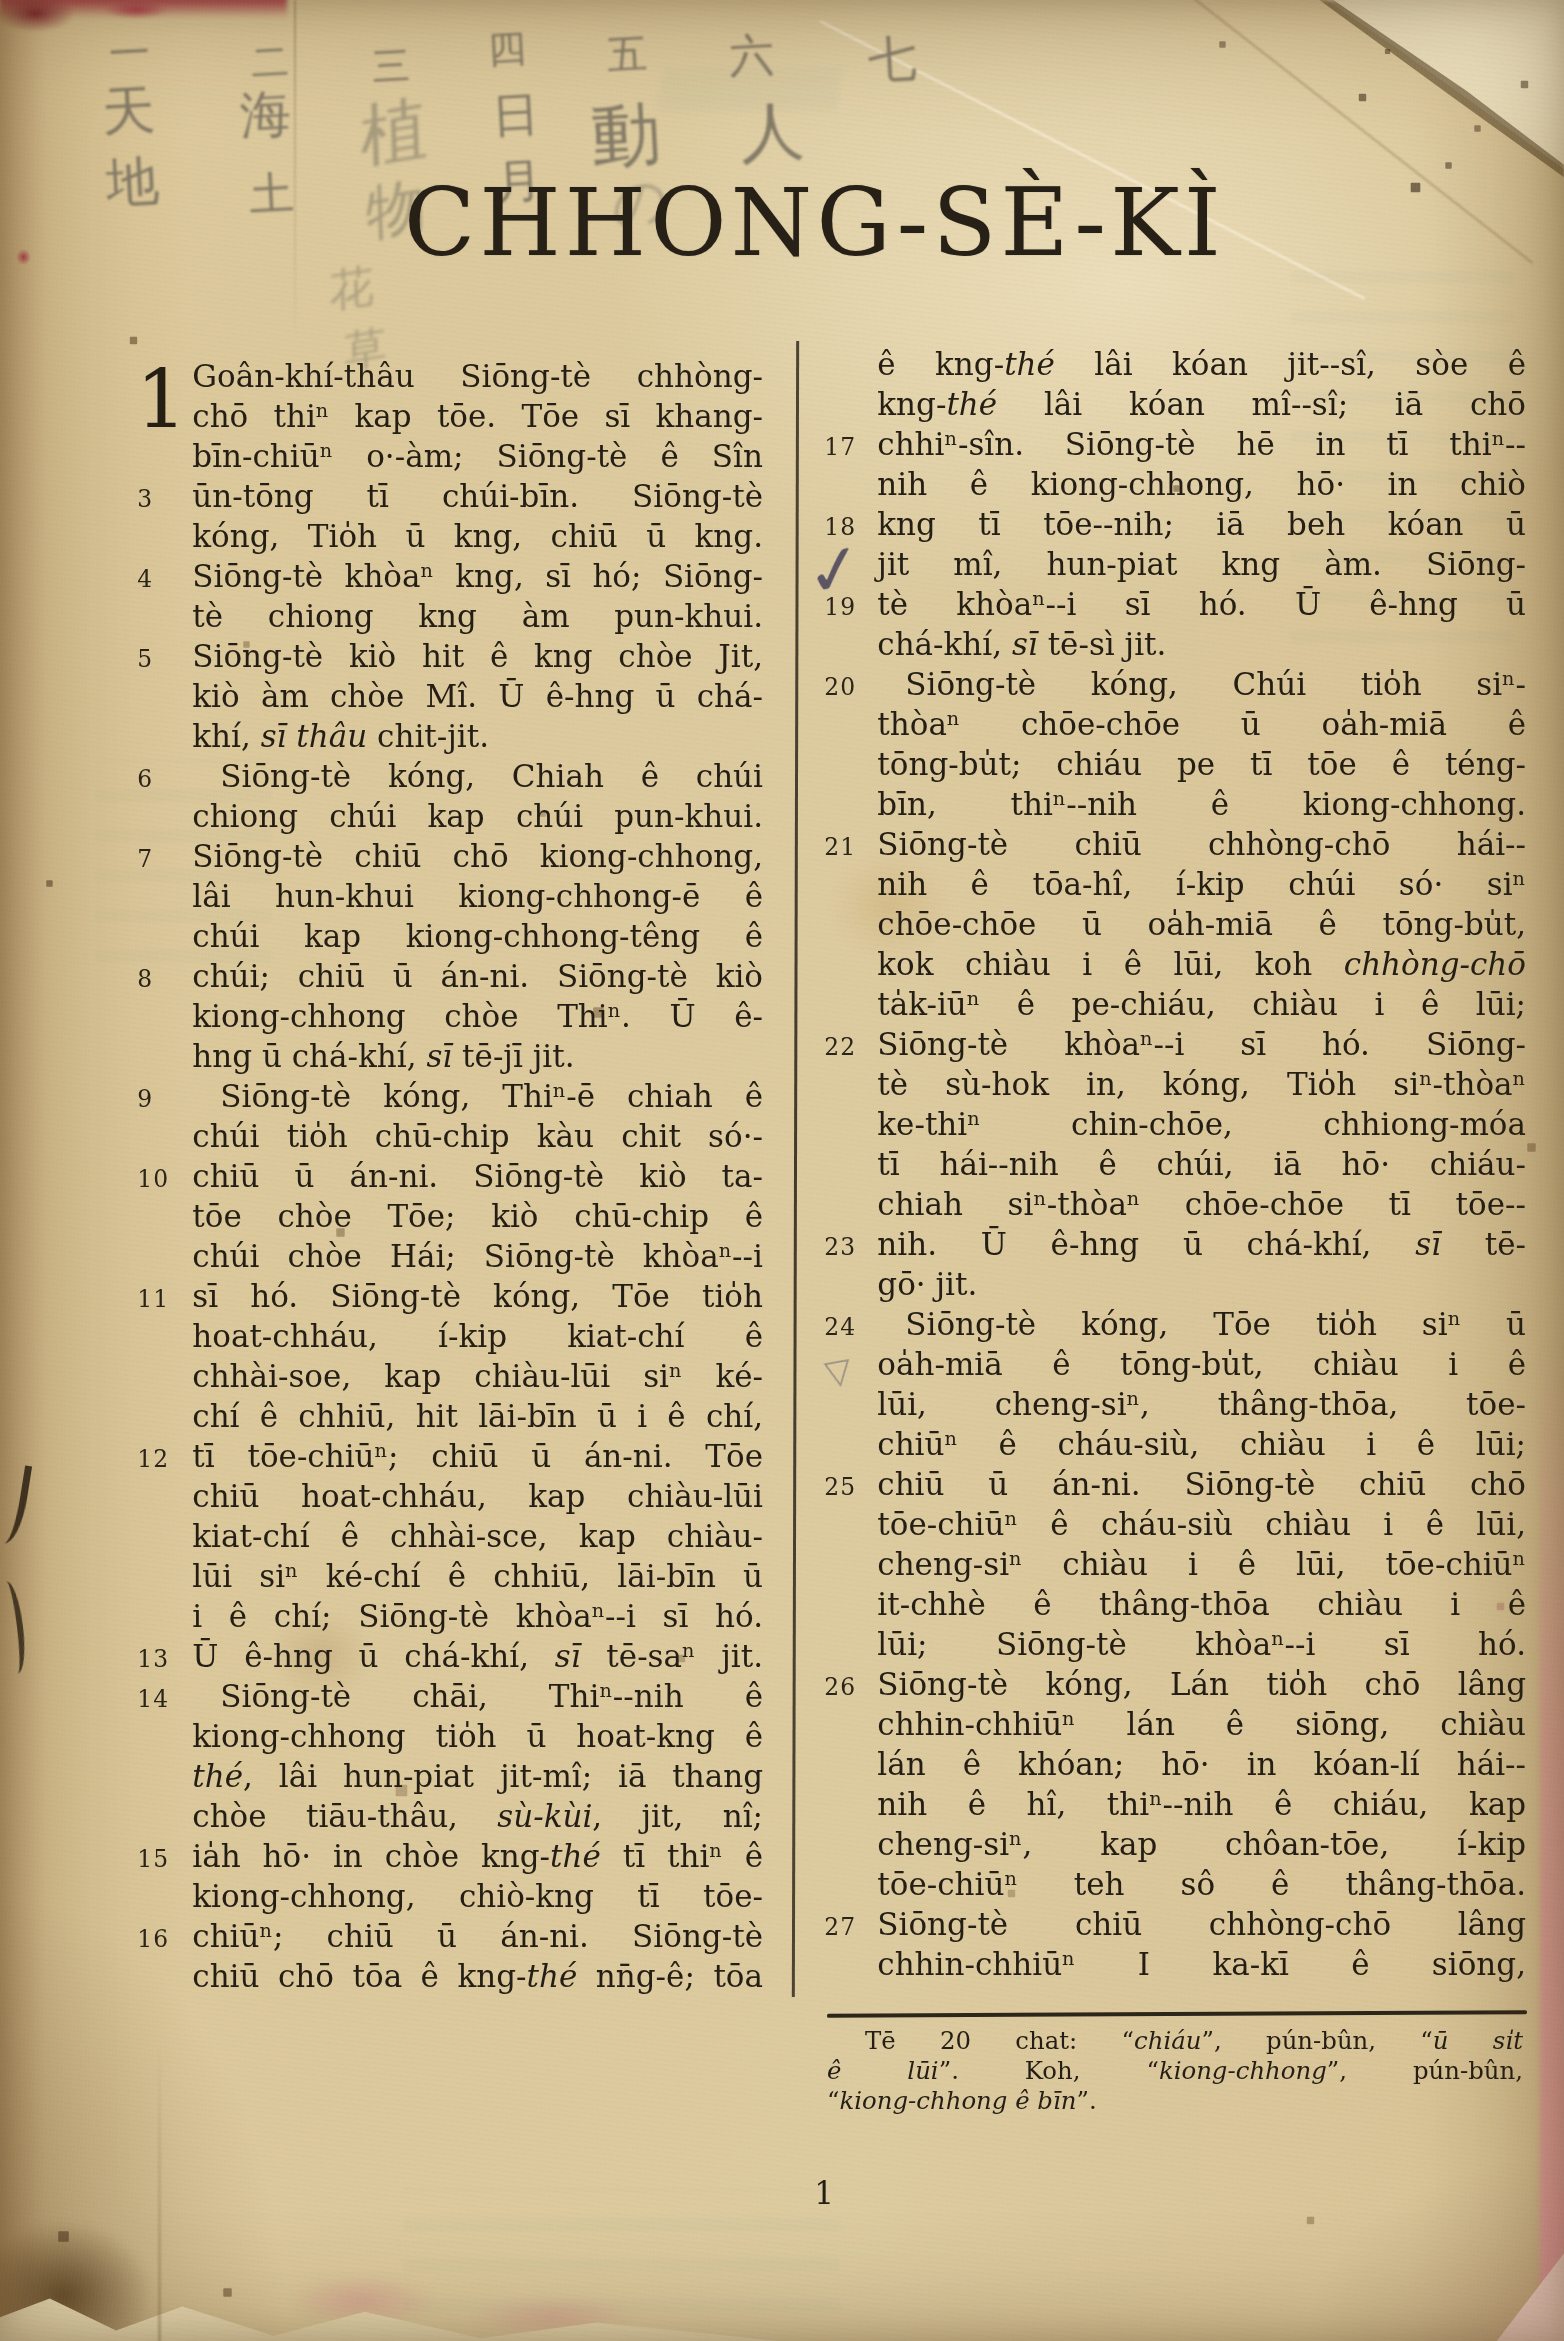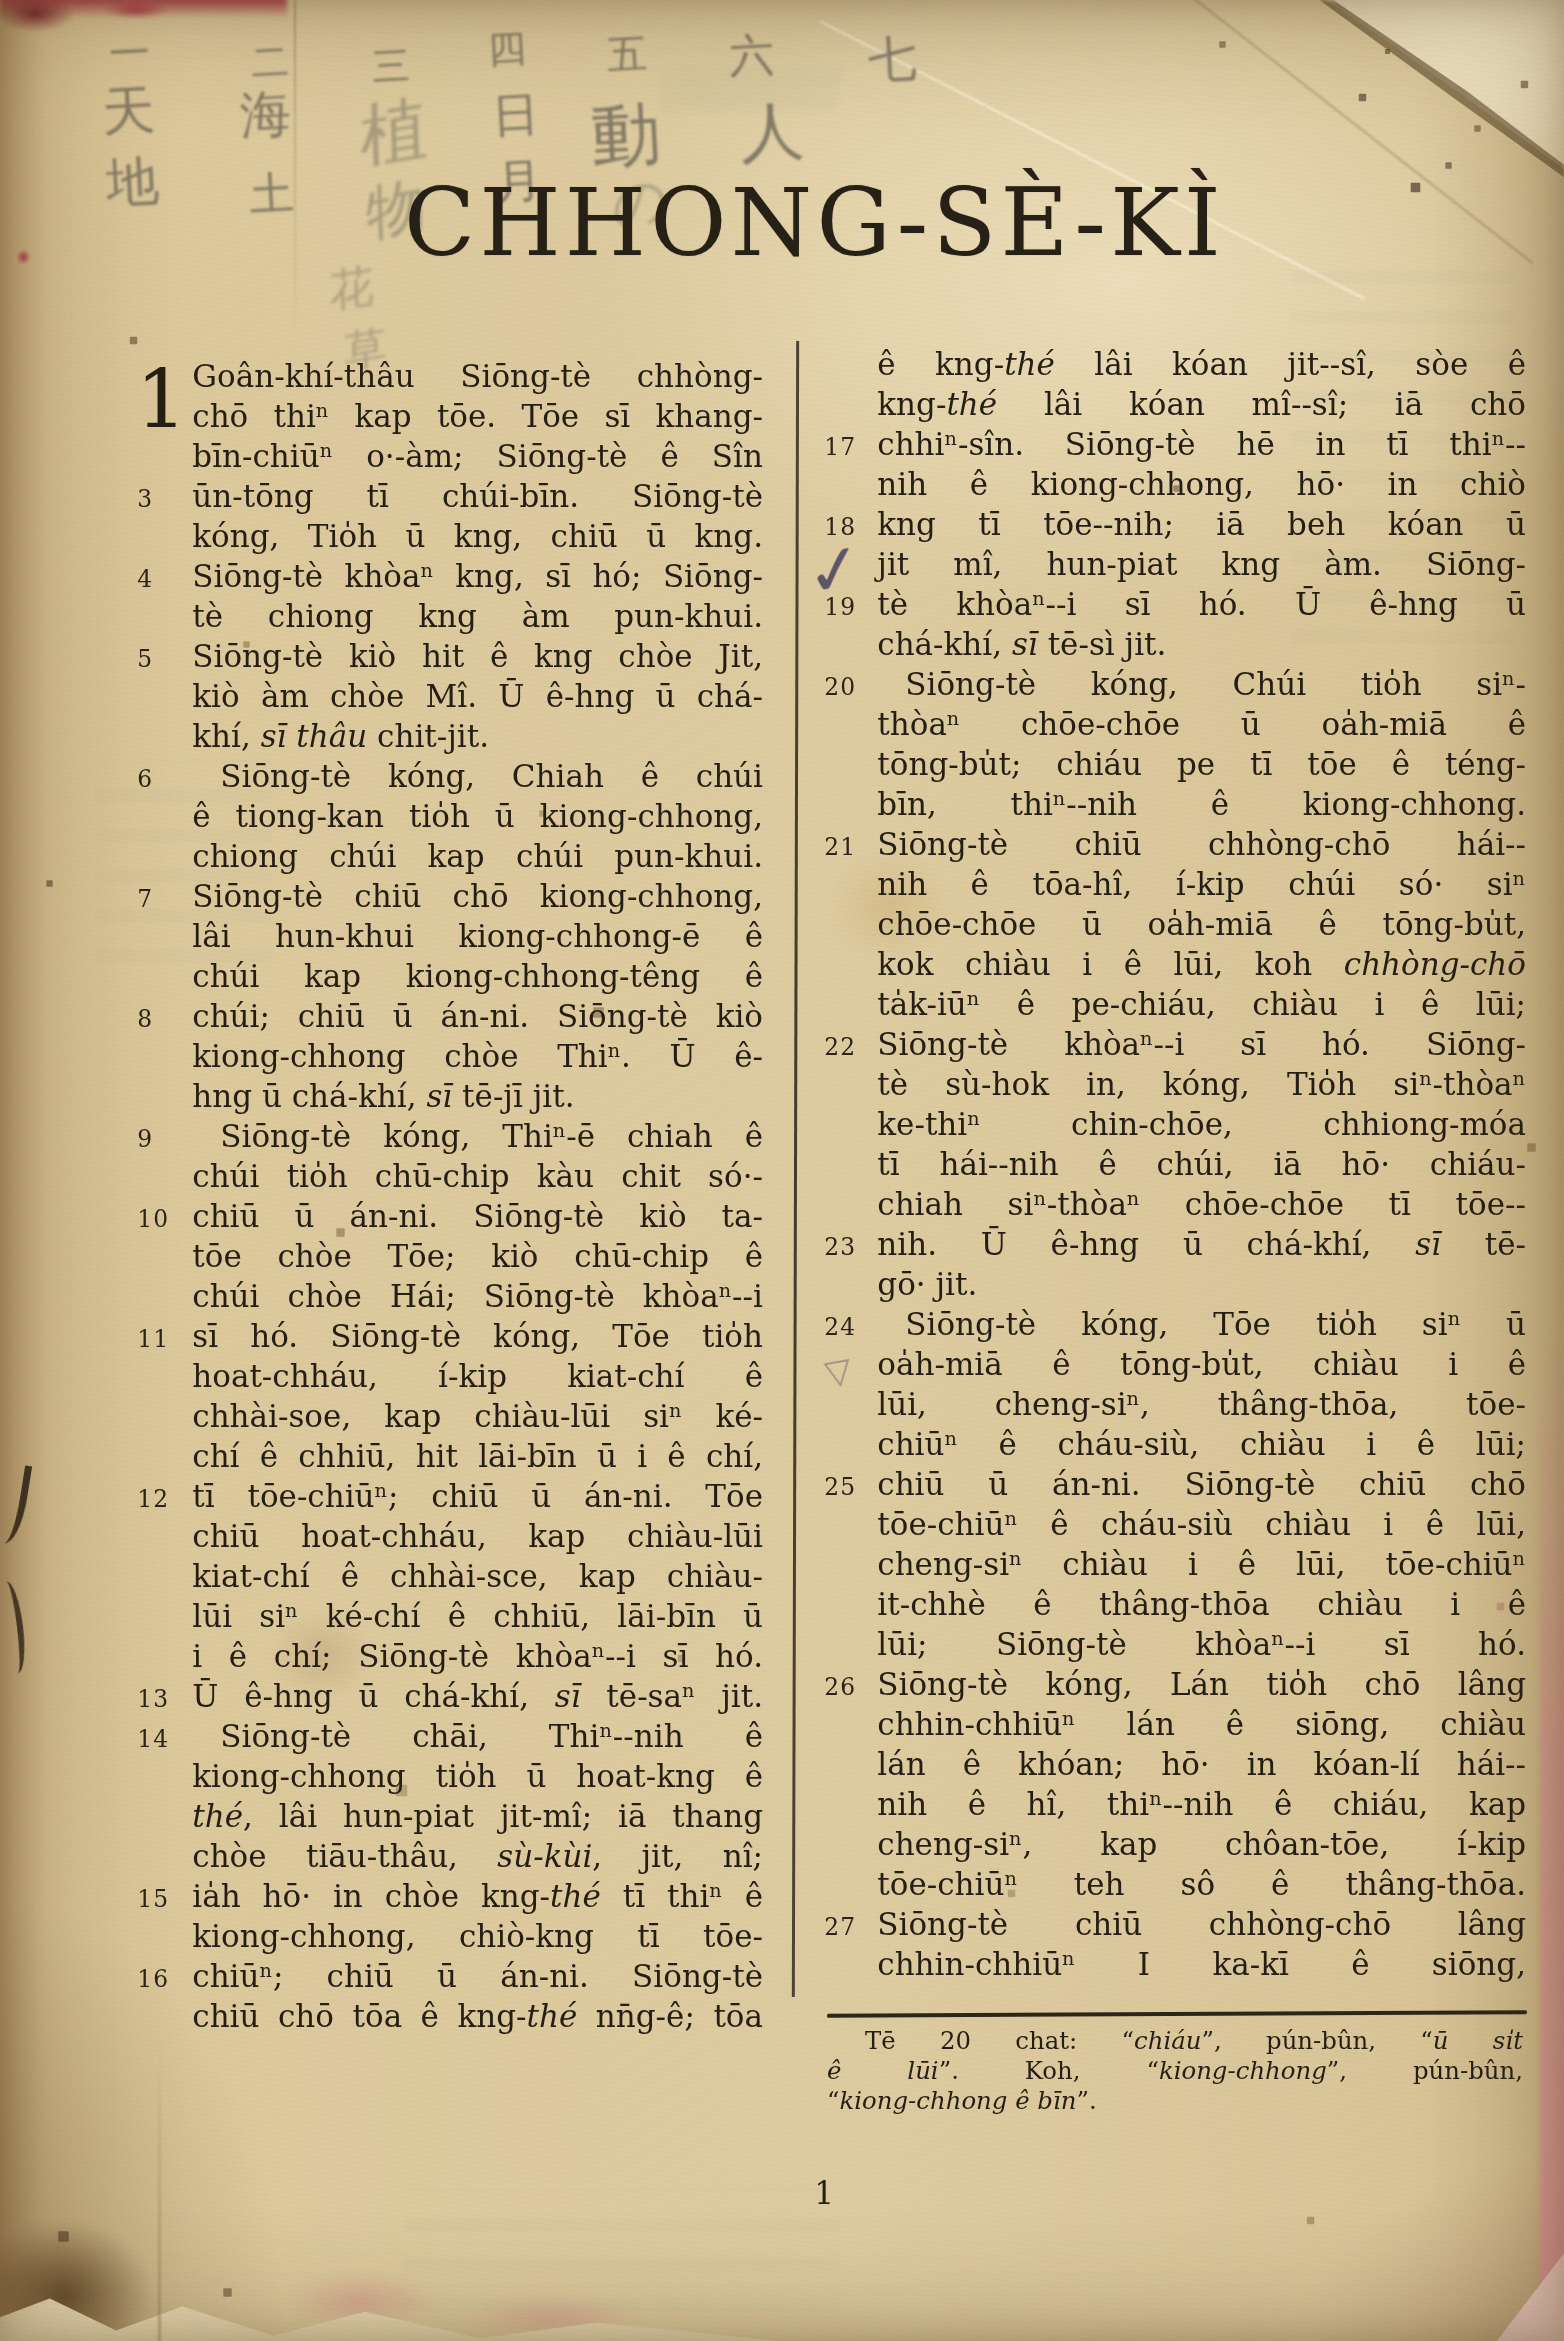--- a/index.html
+++ b/index.html
@@ -225,24 +225,20 @@
       <div class="vline nj">
         <span class="vnum"></span>
         <span class="vtext">khí, <i>sī thâu</i> chit-jit.</span>
       </div>
       <div class="vline ind">
         <span class="vnum">6</span>
         <span class="vtext">Siōng-tè kóng, Chiah ê chúi</span>
       </div>
       <div class="vline">
         <span class="vnum"></span>
-        <span class="vtext">ê tiong-kan tio̍h ū kiong-chhong,</span>
-      </div>
-      <div class="vline">
-        <span class="vnum"></span>
         <span class="vtext">chiong chúi kap chúi pun-khui.</span>
       </div>
       <div class="vline">
         <span class="vnum">7</span>
         <span class="vtext">Siōng-tè chiū chō kiong-chhong,</span>
       </div>
       <div class="vline">
         <span class="vnum"></span>
         <span class="vtext">lâi hun-khui kiong-chhong-ē ê</span>
       </div>

